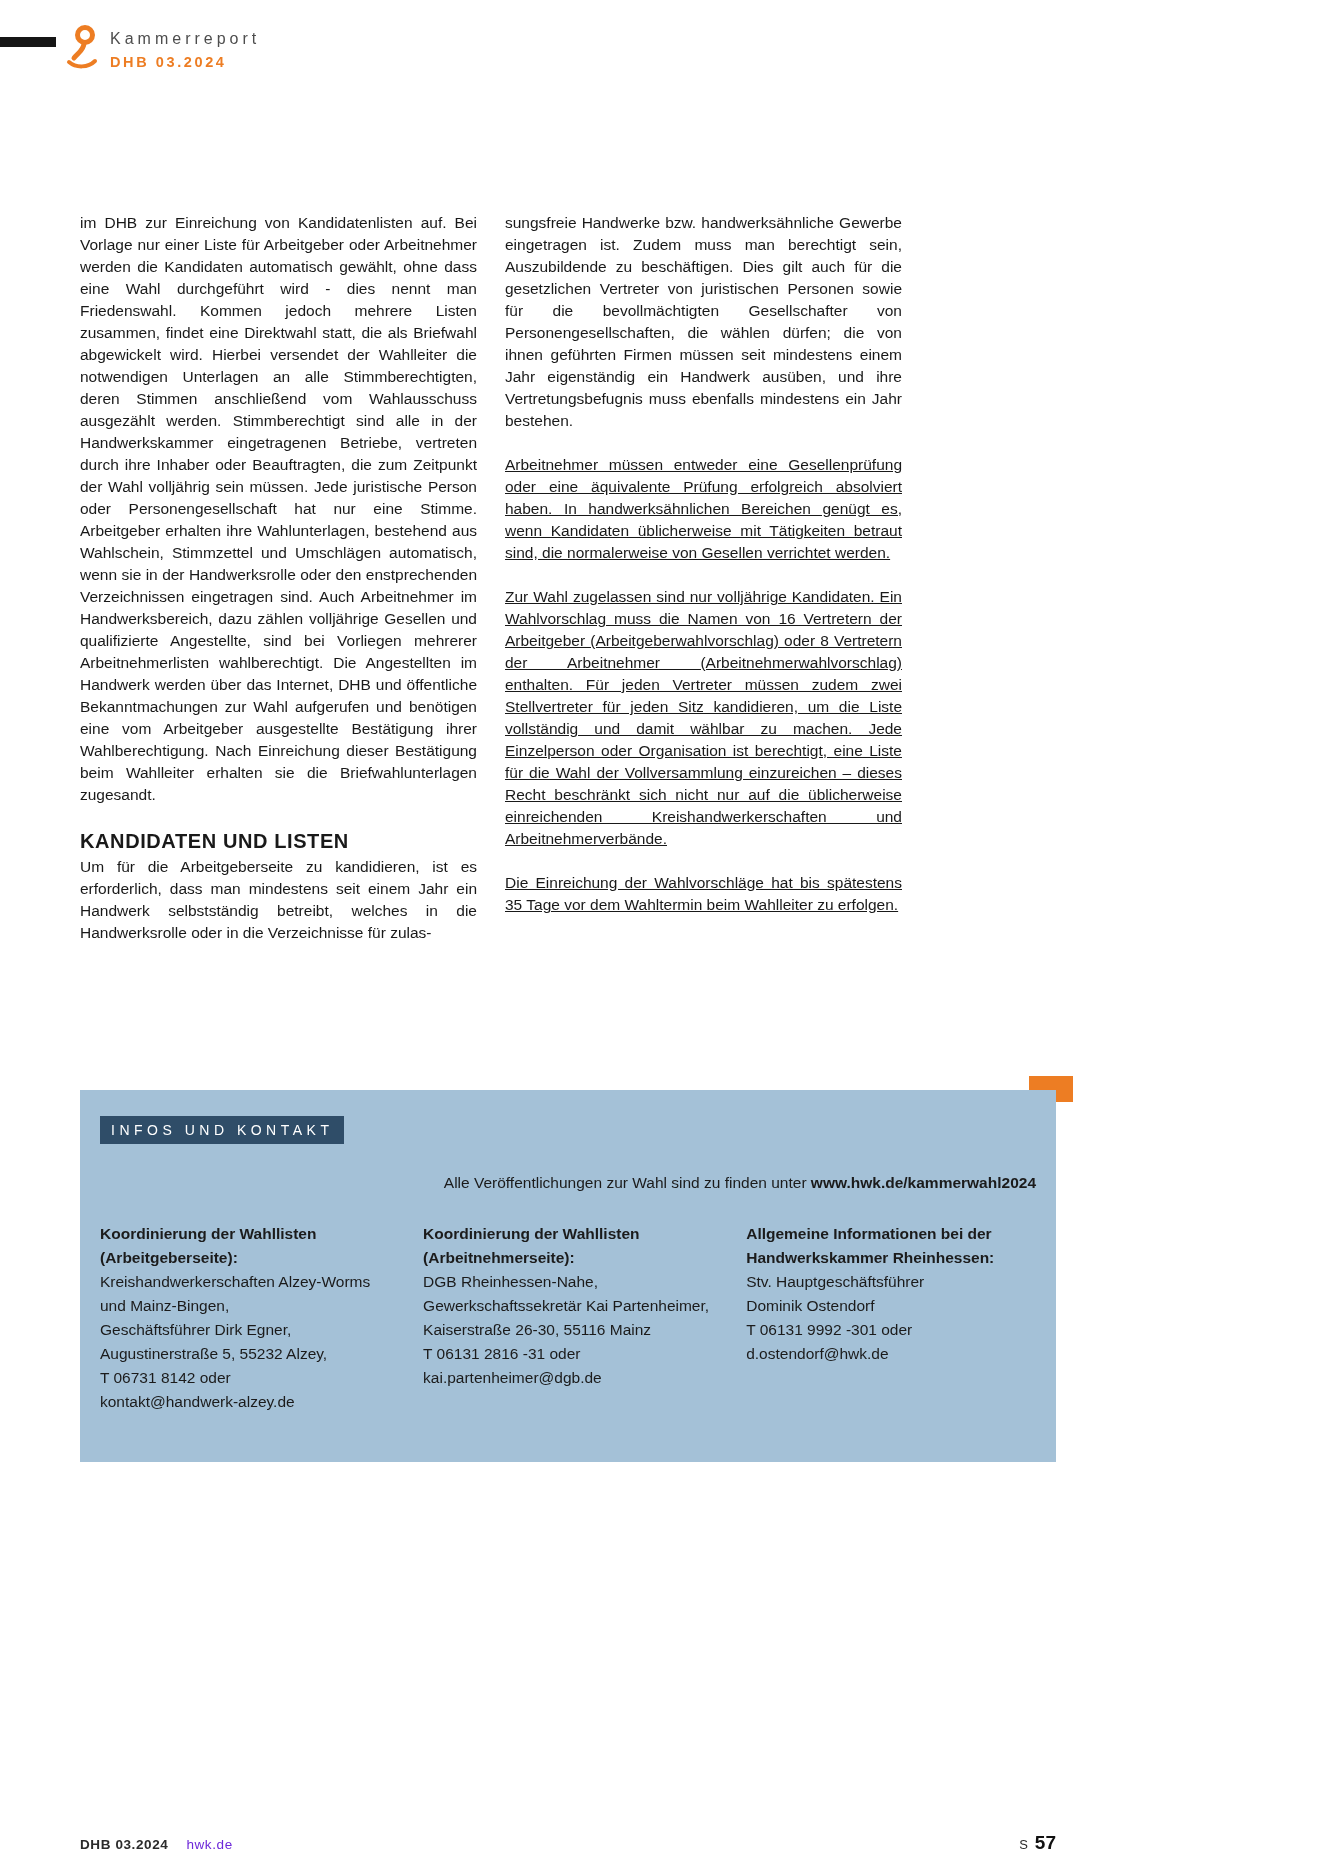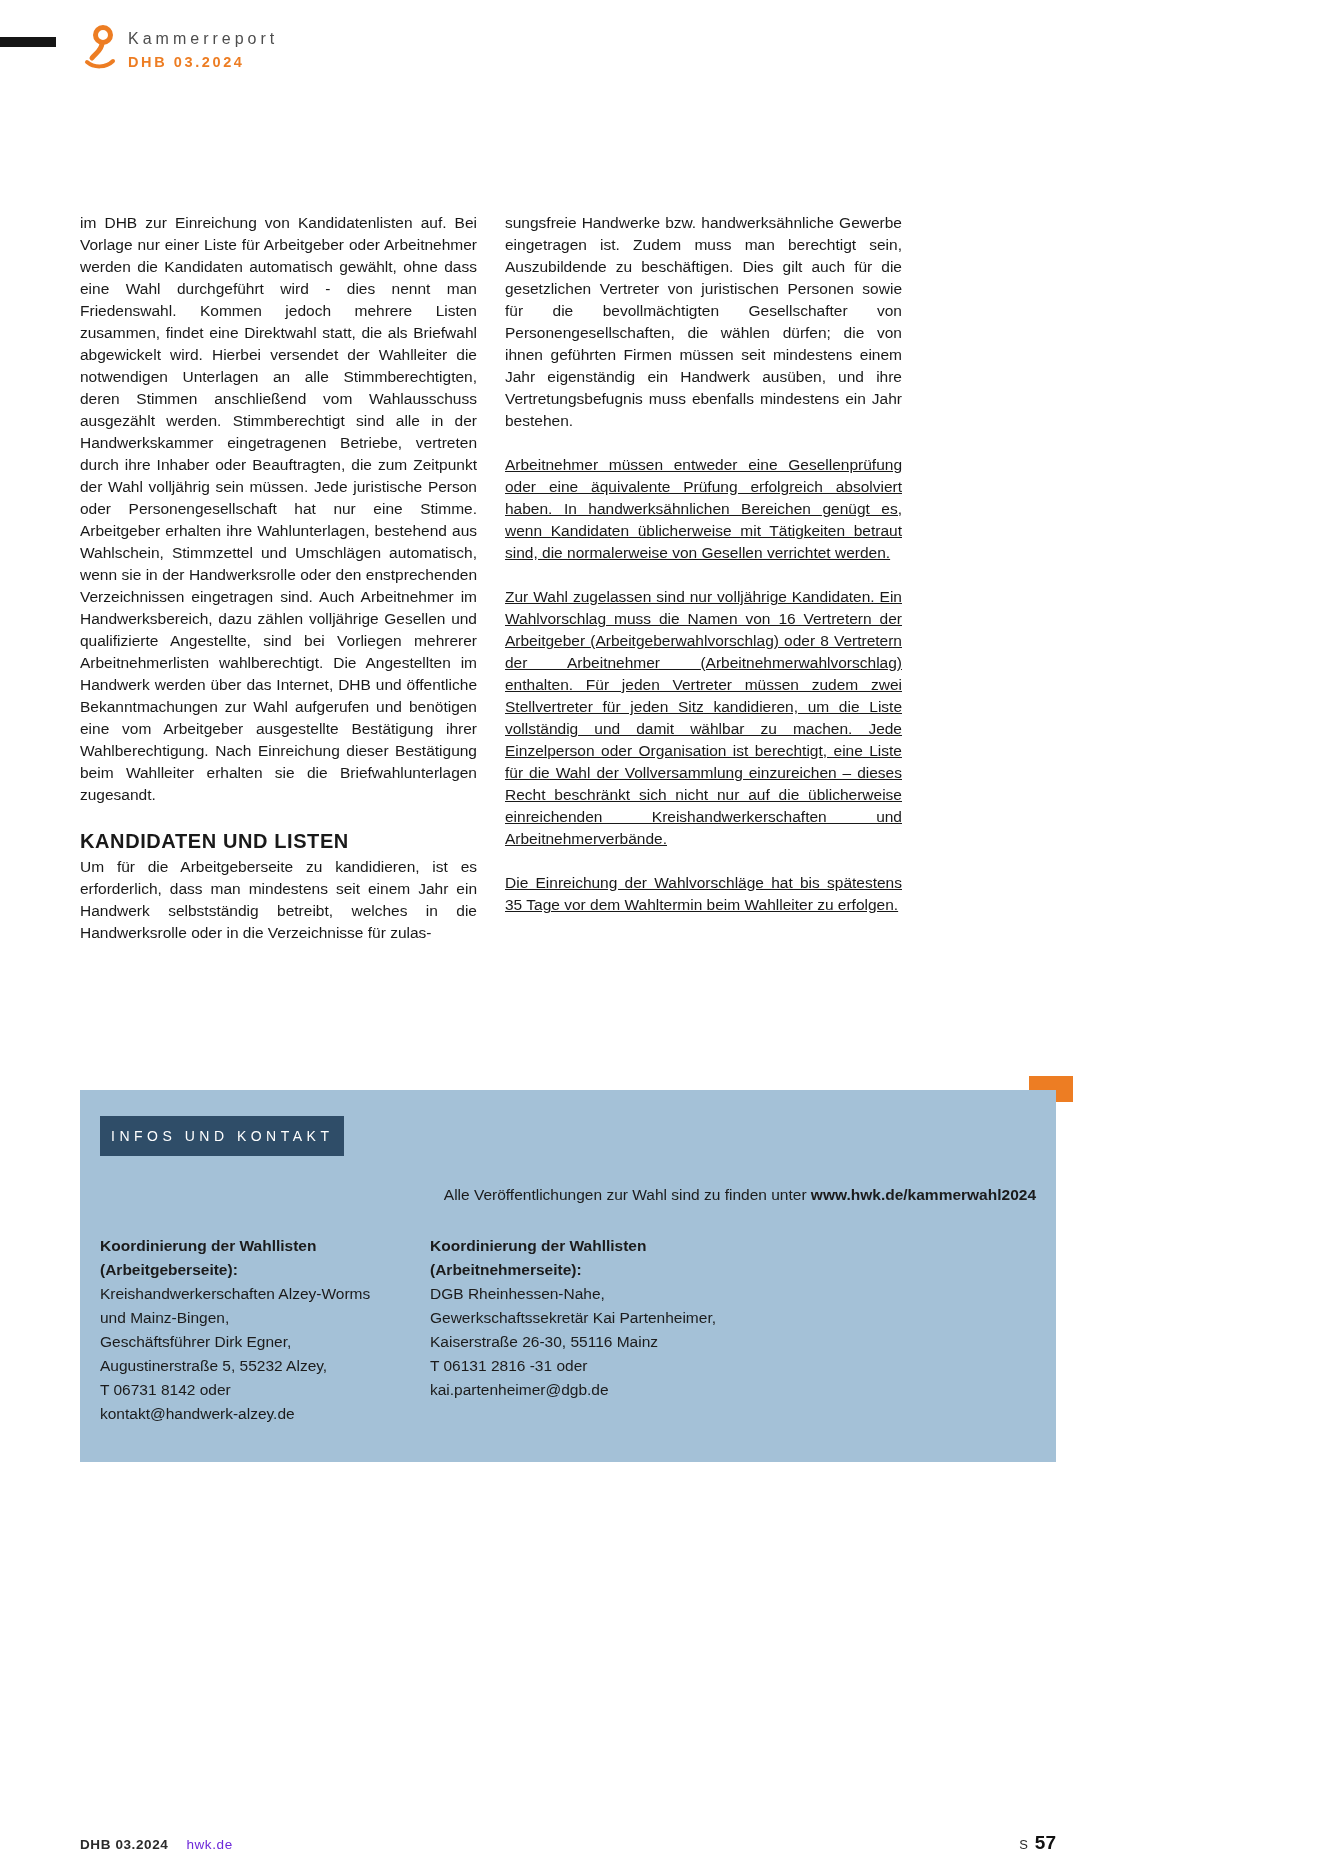--- a/index.html
+++ b/index.html
@@ -10,36 +10,36 @@
     height: 1875px;
     margin: 0 auto;
     background: #ffffff;
     font-family: "Liberation Sans", sans-serif;
     color: #1b1b1b;
     overflow: hidden;
   }
 
   
   .topbar { position: absolute; left: 0; top: 37px; width: 56px; height: 10px; background: #161616; }
-  .brand { position: absolute; left: 82px; top: 24px; display: flex; align-items: flex-start; justify-content: center; }
+  .brand { position: absolute; left: 64px; top: 24px; display: flex; align-items: flex-start; justify-content: center; }
   .brand-icon { width: 36px; height: 48px; flex: 0 0 auto; }
   .brand-text { margin-left: 10px; padding-top: 6px; }
   .brand-name { font-size: 16px; letter-spacing: 4px; color: #4d4d4d; }
   .brand-issue { margin-top: 6px; font-size: 14.5px; font-weight: bold; color: #ED7D23; letter-spacing: 2.6px; }
 
   
   .article { position: absolute; left: 80px; top: 212px; display: flex; gap: 28px; }
   .col { width: 397px; text-align: justify; font-size: 15.5px; line-height: 22px; color: #191919; }
   .article p { margin: 0; }
   .p-gap { margin-top: 22px !important; text-decoration: underline; }
   .heading { font-weight: bold; font-size: 20px; letter-spacing: .6px; margin: 24px 0 4px; text-align: left; }
 
   
   .infobox { position: absolute; left: 80px; top: 1090px; width: 976px; height: 372px; background: #A4C1D7; padding: 26px 20px; }
-  .infobox-label { display: inline-block; background: #2F4D68; color: #ffffff; font-size: 14px; letter-spacing: 4.5px; padding: 12px 11px; }
+  .infobox-label { display: inline-block; background: #2F4D68; color: #ffffff; font-size: 14px; letter-spacing: 4.5px; padding: 6px 11px; }
   .infobox-intro { margin-top: 30px; font-size: 15.5px; text-align: right; }
   .intro-link { font-weight: bold; }
   .contact-cols { display: flex; margin-top: 30px; }
   .contact-col { font-size: 15.5px; line-height: 24px; }
   .c1 { width: 330px; } .c2 { width: 330px; } .c3 { width: 296px; }
   .contact-title { font-weight: bold; }
 
   .orange-sq { position: absolute; left: 1029px; top: 1076px; width: 44px; height: 26px; background: #ED7D23; }
 
   
@@ -109,20 +109,28 @@
       <div class="contact-col c2">
         <div class="contact-title">Koordinierung der Wahllisten</div>
         <div class="contact-title">(Arbeitnehmerseite):</div>
         <div>DGB Rheinhessen-Nahe,</div>
         <div>Gewerkschaftssekretär Kai Partenheimer,</div>
         <div>Kaiserstraße 26-30, 55116 Mainz</div>
         <div>T 06131 2816 -31 oder</div>
         <div>kai.partenheimer@dgb.de</div>
       </div>
 
+      <div class="contact-col c3">
+        <div class="contact-title">Allgemeine Informationen bei der</div>
+        <div class="contact-title">Handwerkskammer Rheinhessen:</div>
+        <div>Stv. Hauptgeschäftsführer</div>
+        <div>Dominik Ostendorf</div>
+        <div>T 06131 9992 -301 oder</div>
+        <div>d.ostendorf@hwk.de</div>
+      </div>
 
     </div>
   </div>
 
   <div class="footer">
     <div class="f-left">
       <span class="f-issue">DHB 03.2024</span>
       <span class="f-site">hwk.de</span>
     </div>
     <div class="f-right">

